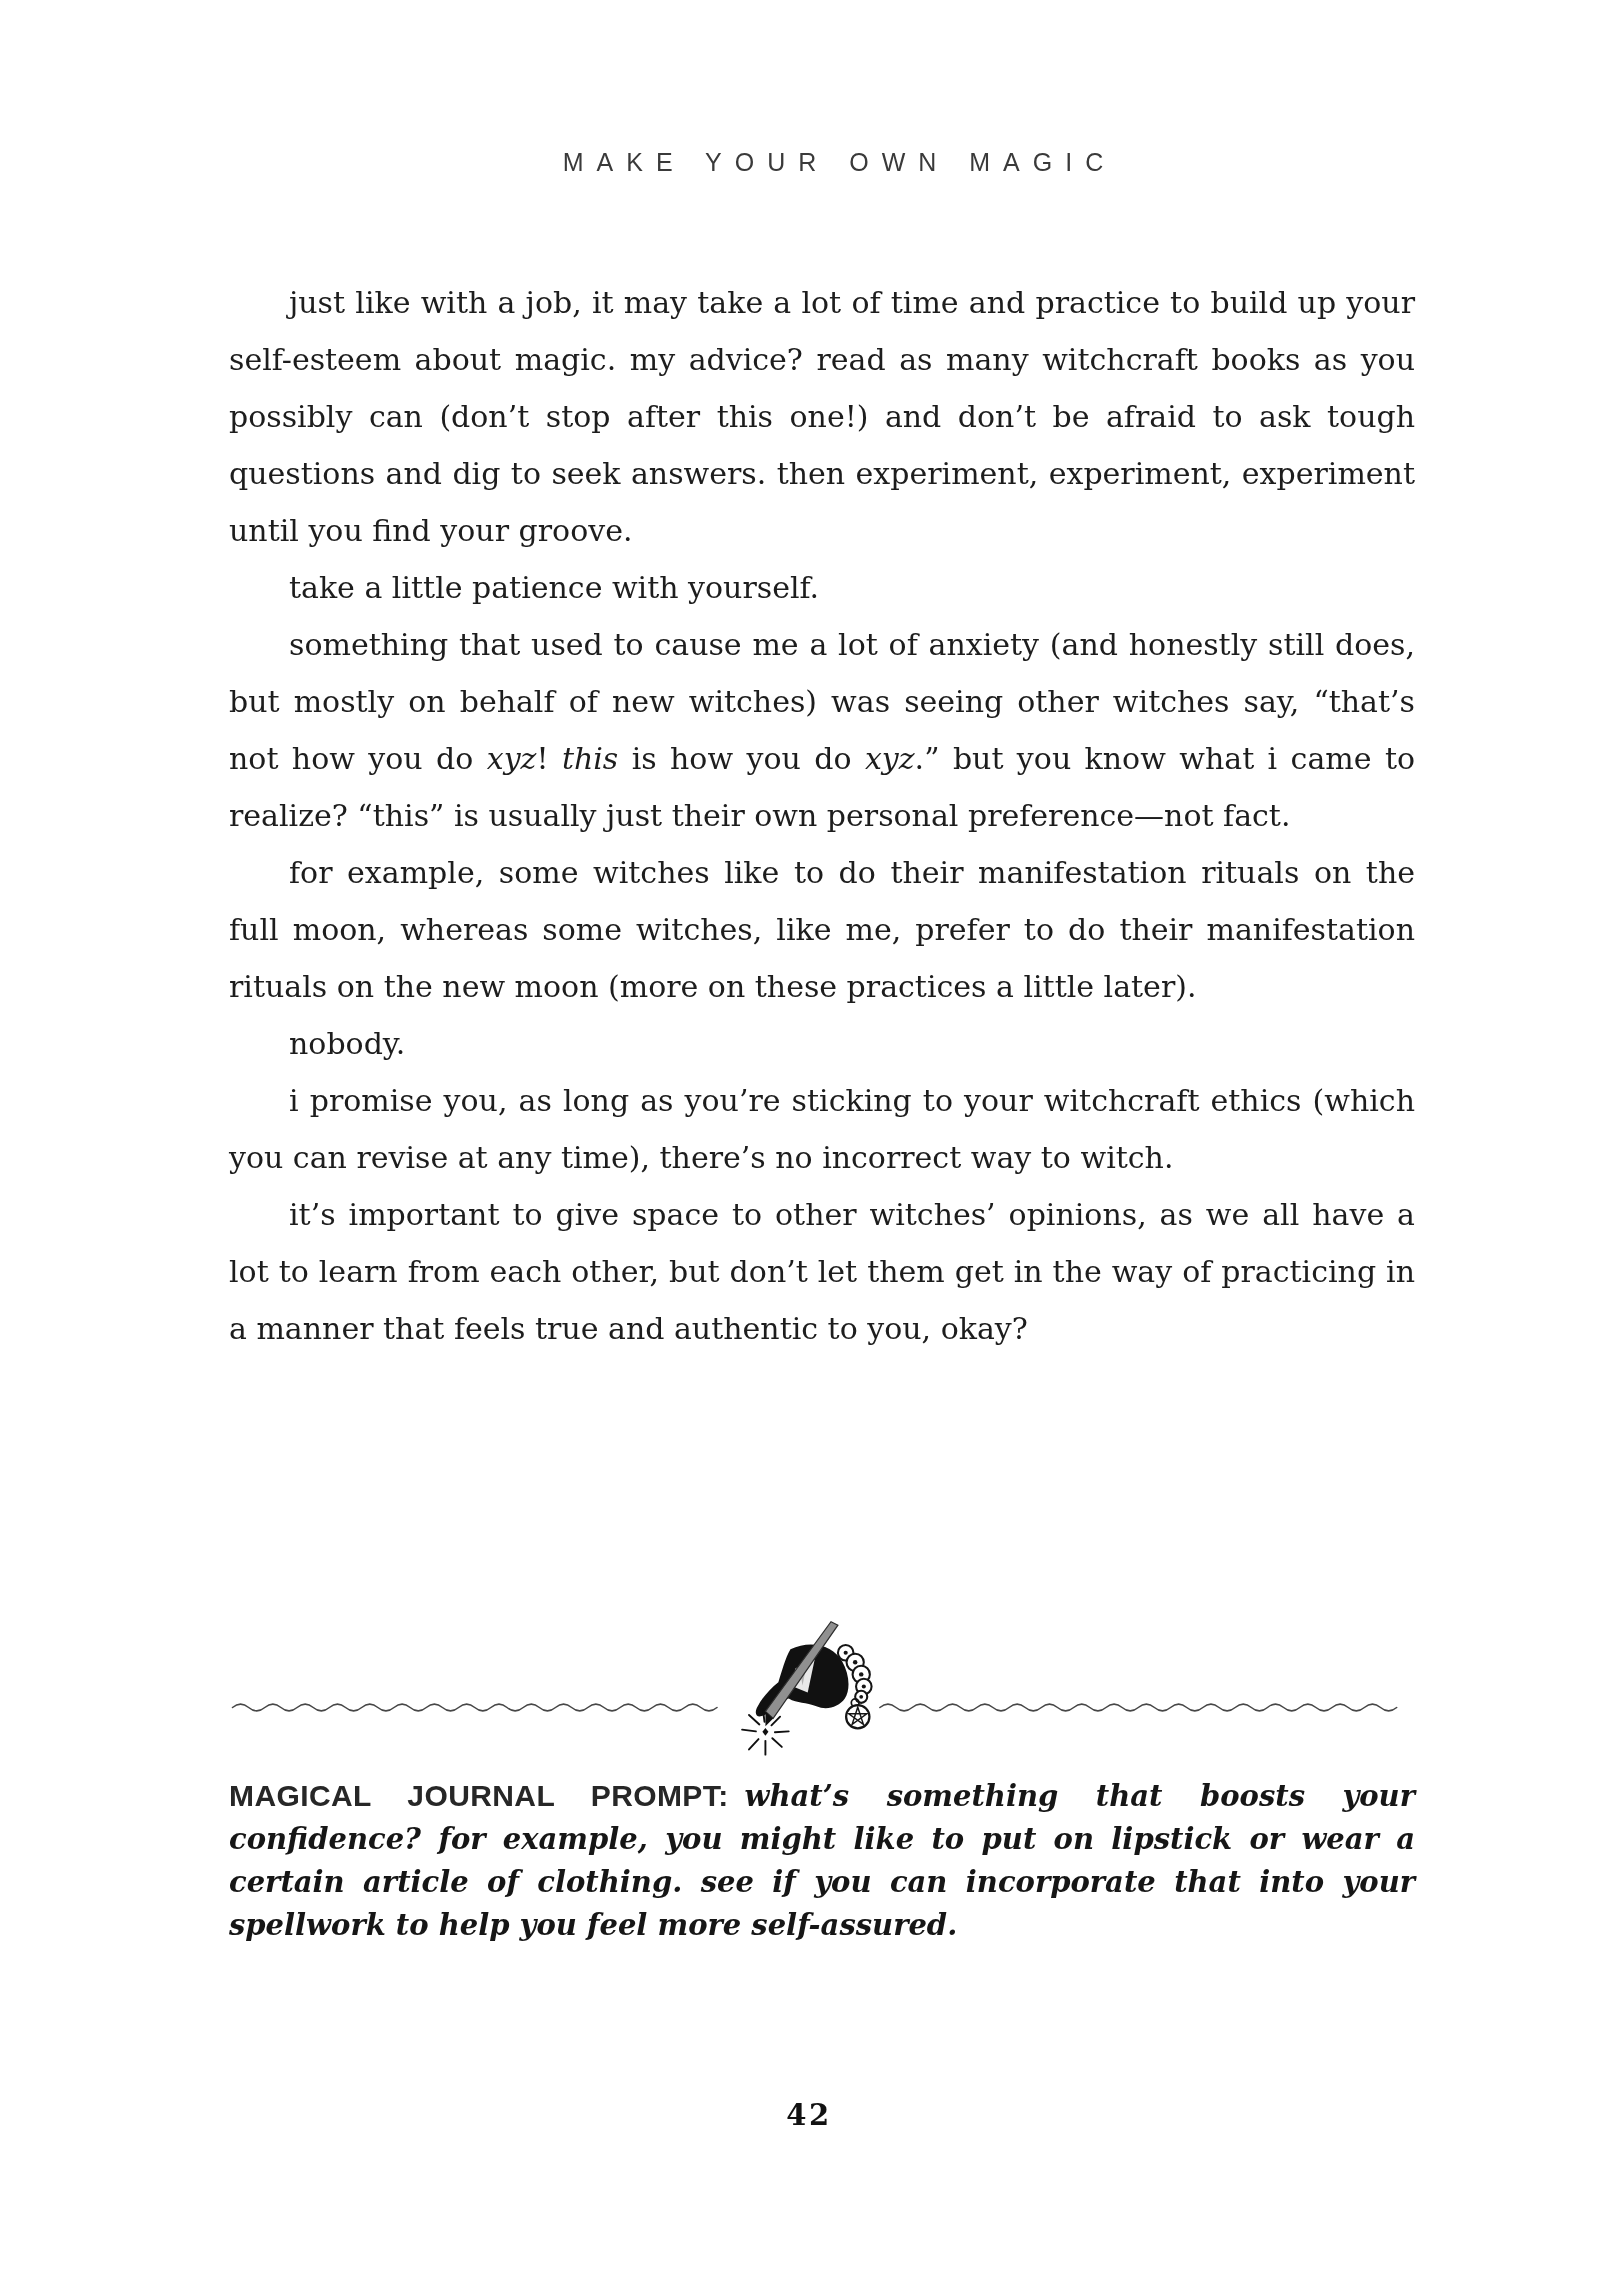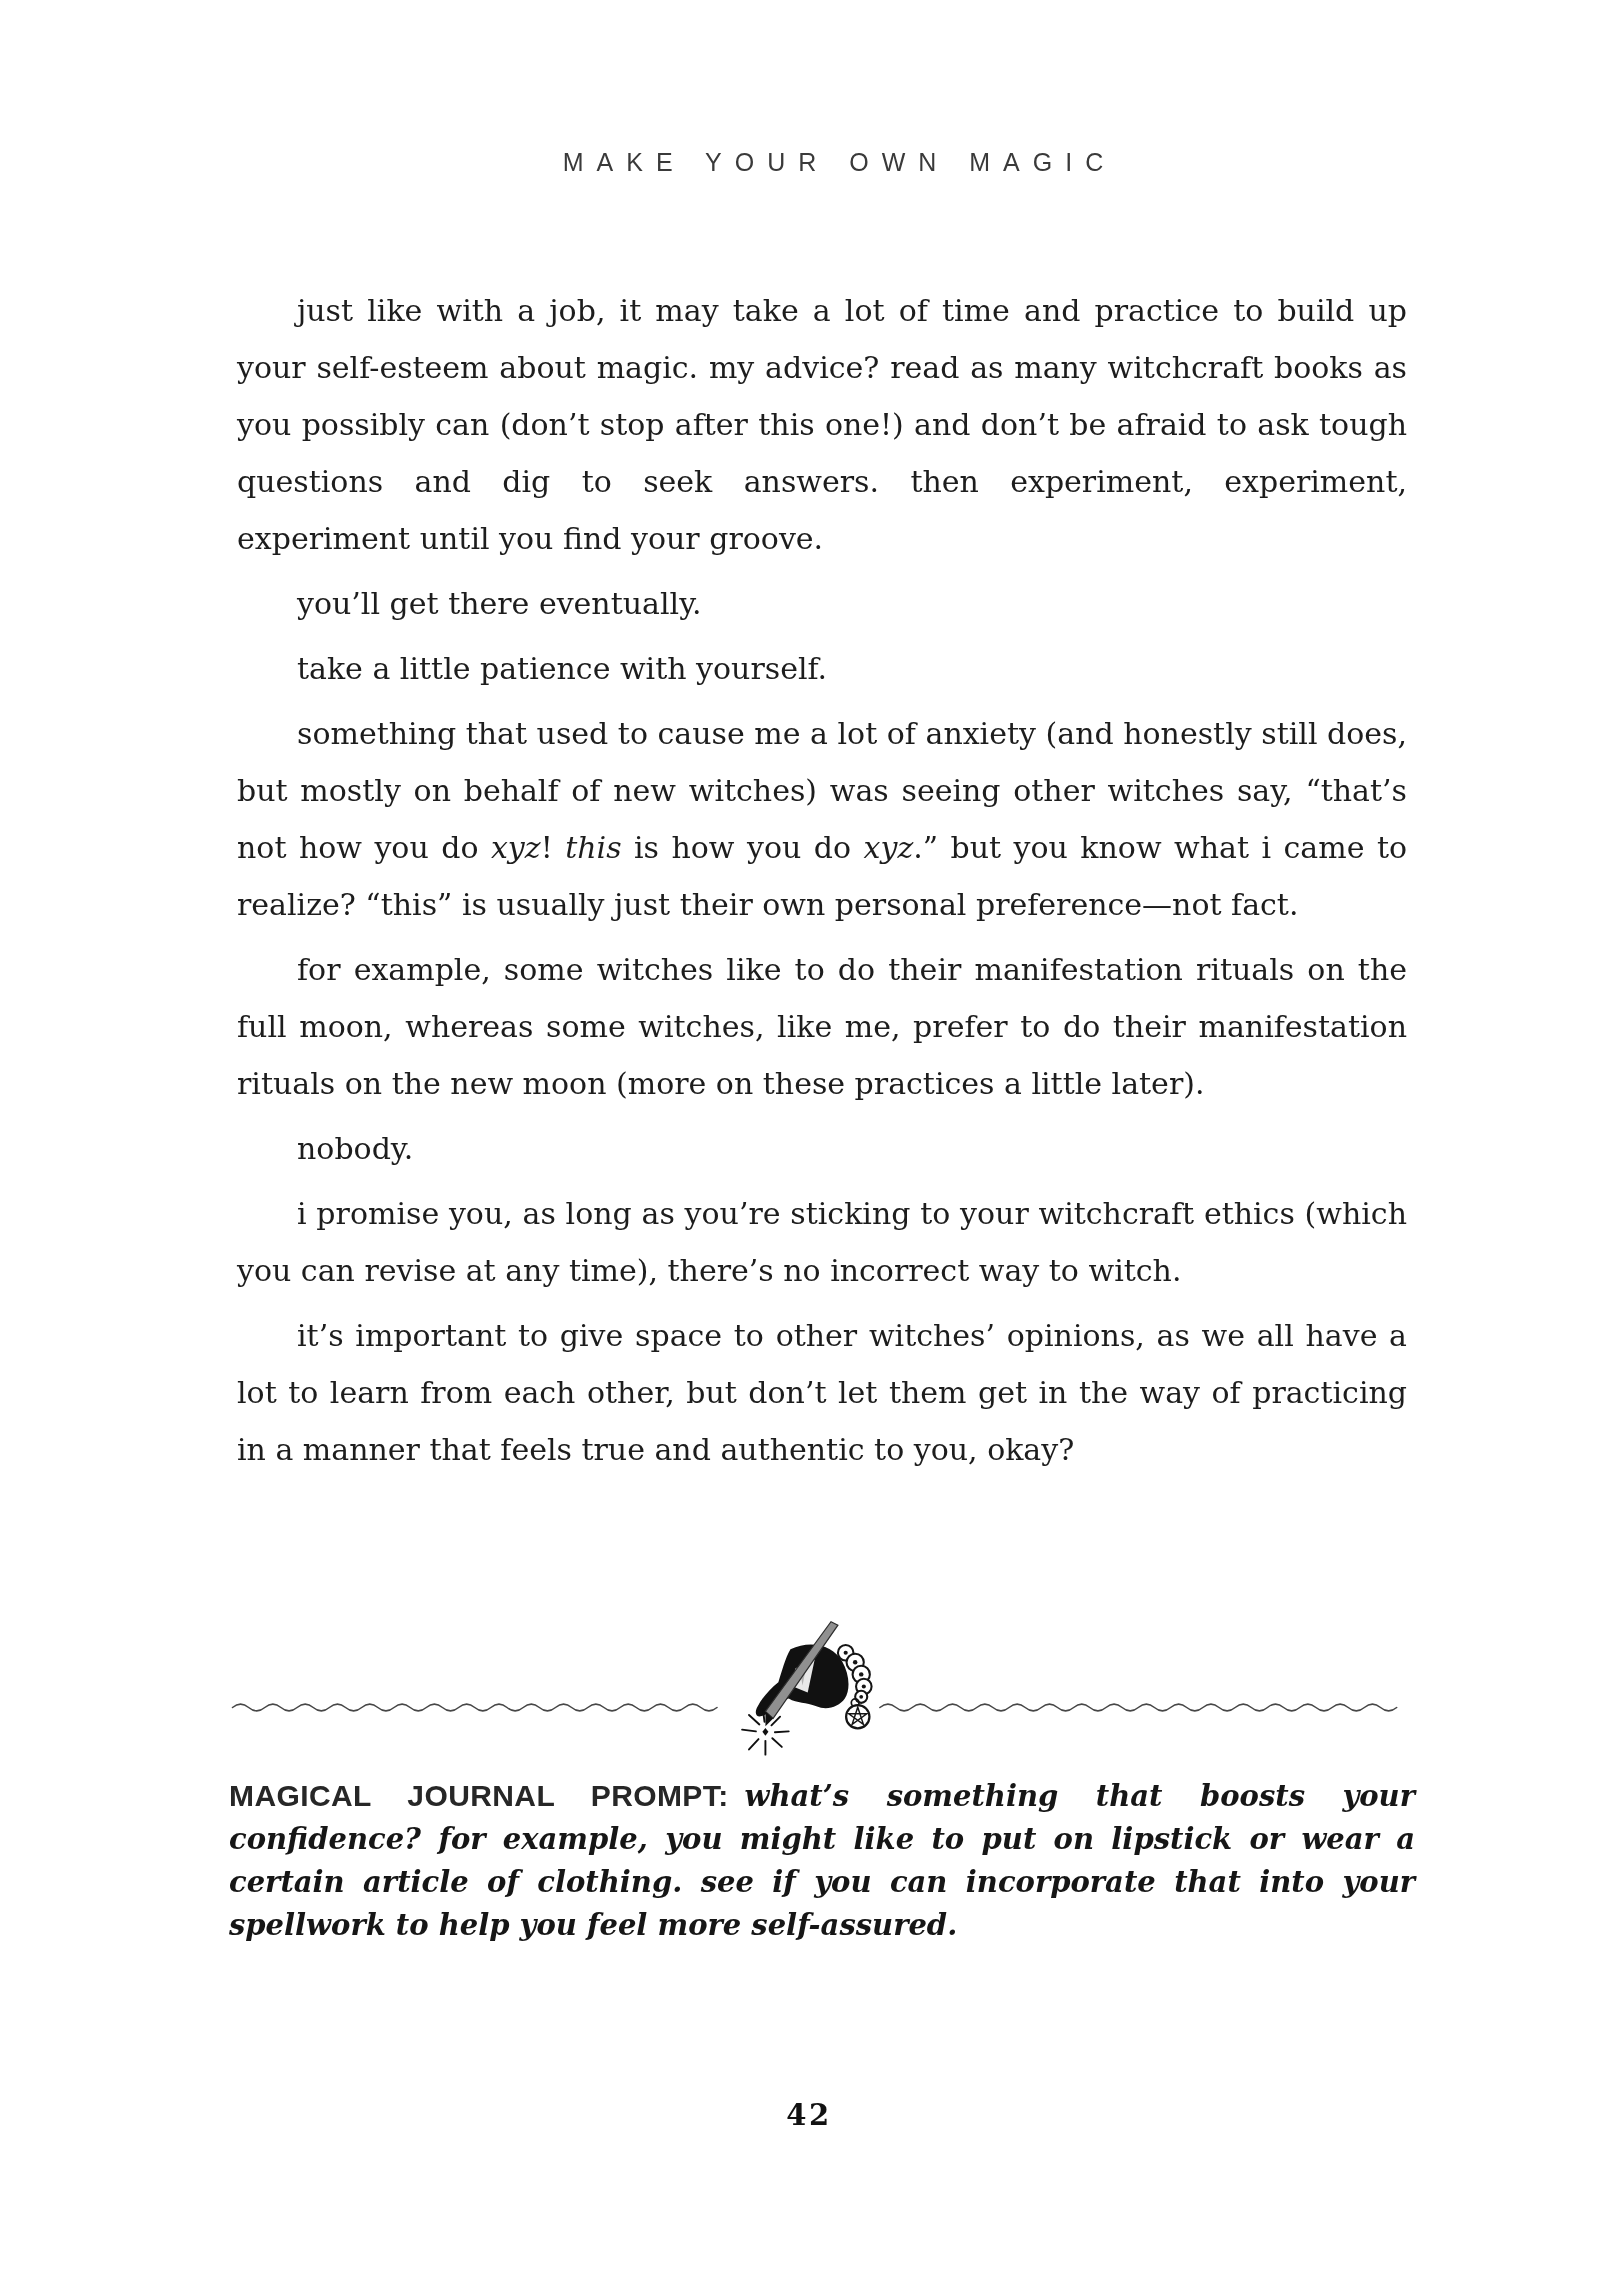--- a/index.html
+++ b/index.html
@@ -28,21 +28,21 @@
   .text-block {
     position: absolute;
     top: 274px;
     left: 229px;
     width: 1186px;
     font-size: 30px;
     line-height: 57px;
     color: #1d1d1d;
     text-align: justify;
   }
-  .text-block p { margin: 8px; text-indent: 60px; }
+  .text-block p { margin: 0; text-indent: 60px; }
   .text-block em { font-style: italic; }
 
   .divider {
     position: absolute;
     top: 1620px;
     left: 229px;
     width: 1186px;
     height: 164px;
   }
   .wave-left  { position: absolute; left: 0px;   top: 79px; }
@@ -84,21 +84,20 @@
 </style>
 </head>
 <body>
 
 <div class="page">
 
   <header class="running-head">MAKE YOUR OWN MAGIC</header>
 
   <main class="text-block">
     <p><span>just like with a job, it may take a lot of time and practice to build up your self-esteem about magic. my advice? read as many witchcraft books as you possibly can (don’t stop after this one!) and don’t be afraid to ask tough questions and dig to seek answers. then experiment, experiment, experiment until you find your groove.</span></p>
-    <p><span>you’ll get there eventually.</span></p>
     <p><span>take a little patience with yourself.</span></p>
     <p><span>something that used to cause me a lot of anxiety (and honestly still does, but mostly on behalf of new witches) was seeing other witches say, “that’s not how you do </span><em>xyz</em><span>! </span><em>this</em><span> is how you do </span><em>xyz</em><span>.” but you know what i came to realize? “this” is usually just their own personal preference—not fact.</span></p>
     <p><span>for example, some witches like to do their manifestation rituals on the full moon, whereas some witches, like me, prefer to do their manifestation rituals on the new moon (more on these practices a little later).</span></p>
     <p><span>nobody.</span></p>
     <p><span>i promise you, as long as you’re sticking to your witchcraft ethics (which you can revise at any time), there’s no incorrect way to witch.</span></p>
     <p><span>it’s important to give space to other witches’ opinions, as we all have a lot to learn from each other, but don’t let them get in the way of practicing in a manner that feels true and authentic to you, okay?</span></p>
   </main>
 
   <div class="divider">
     <svg class="wave-left" width="500" height="17" viewBox="0 0 580 20">

